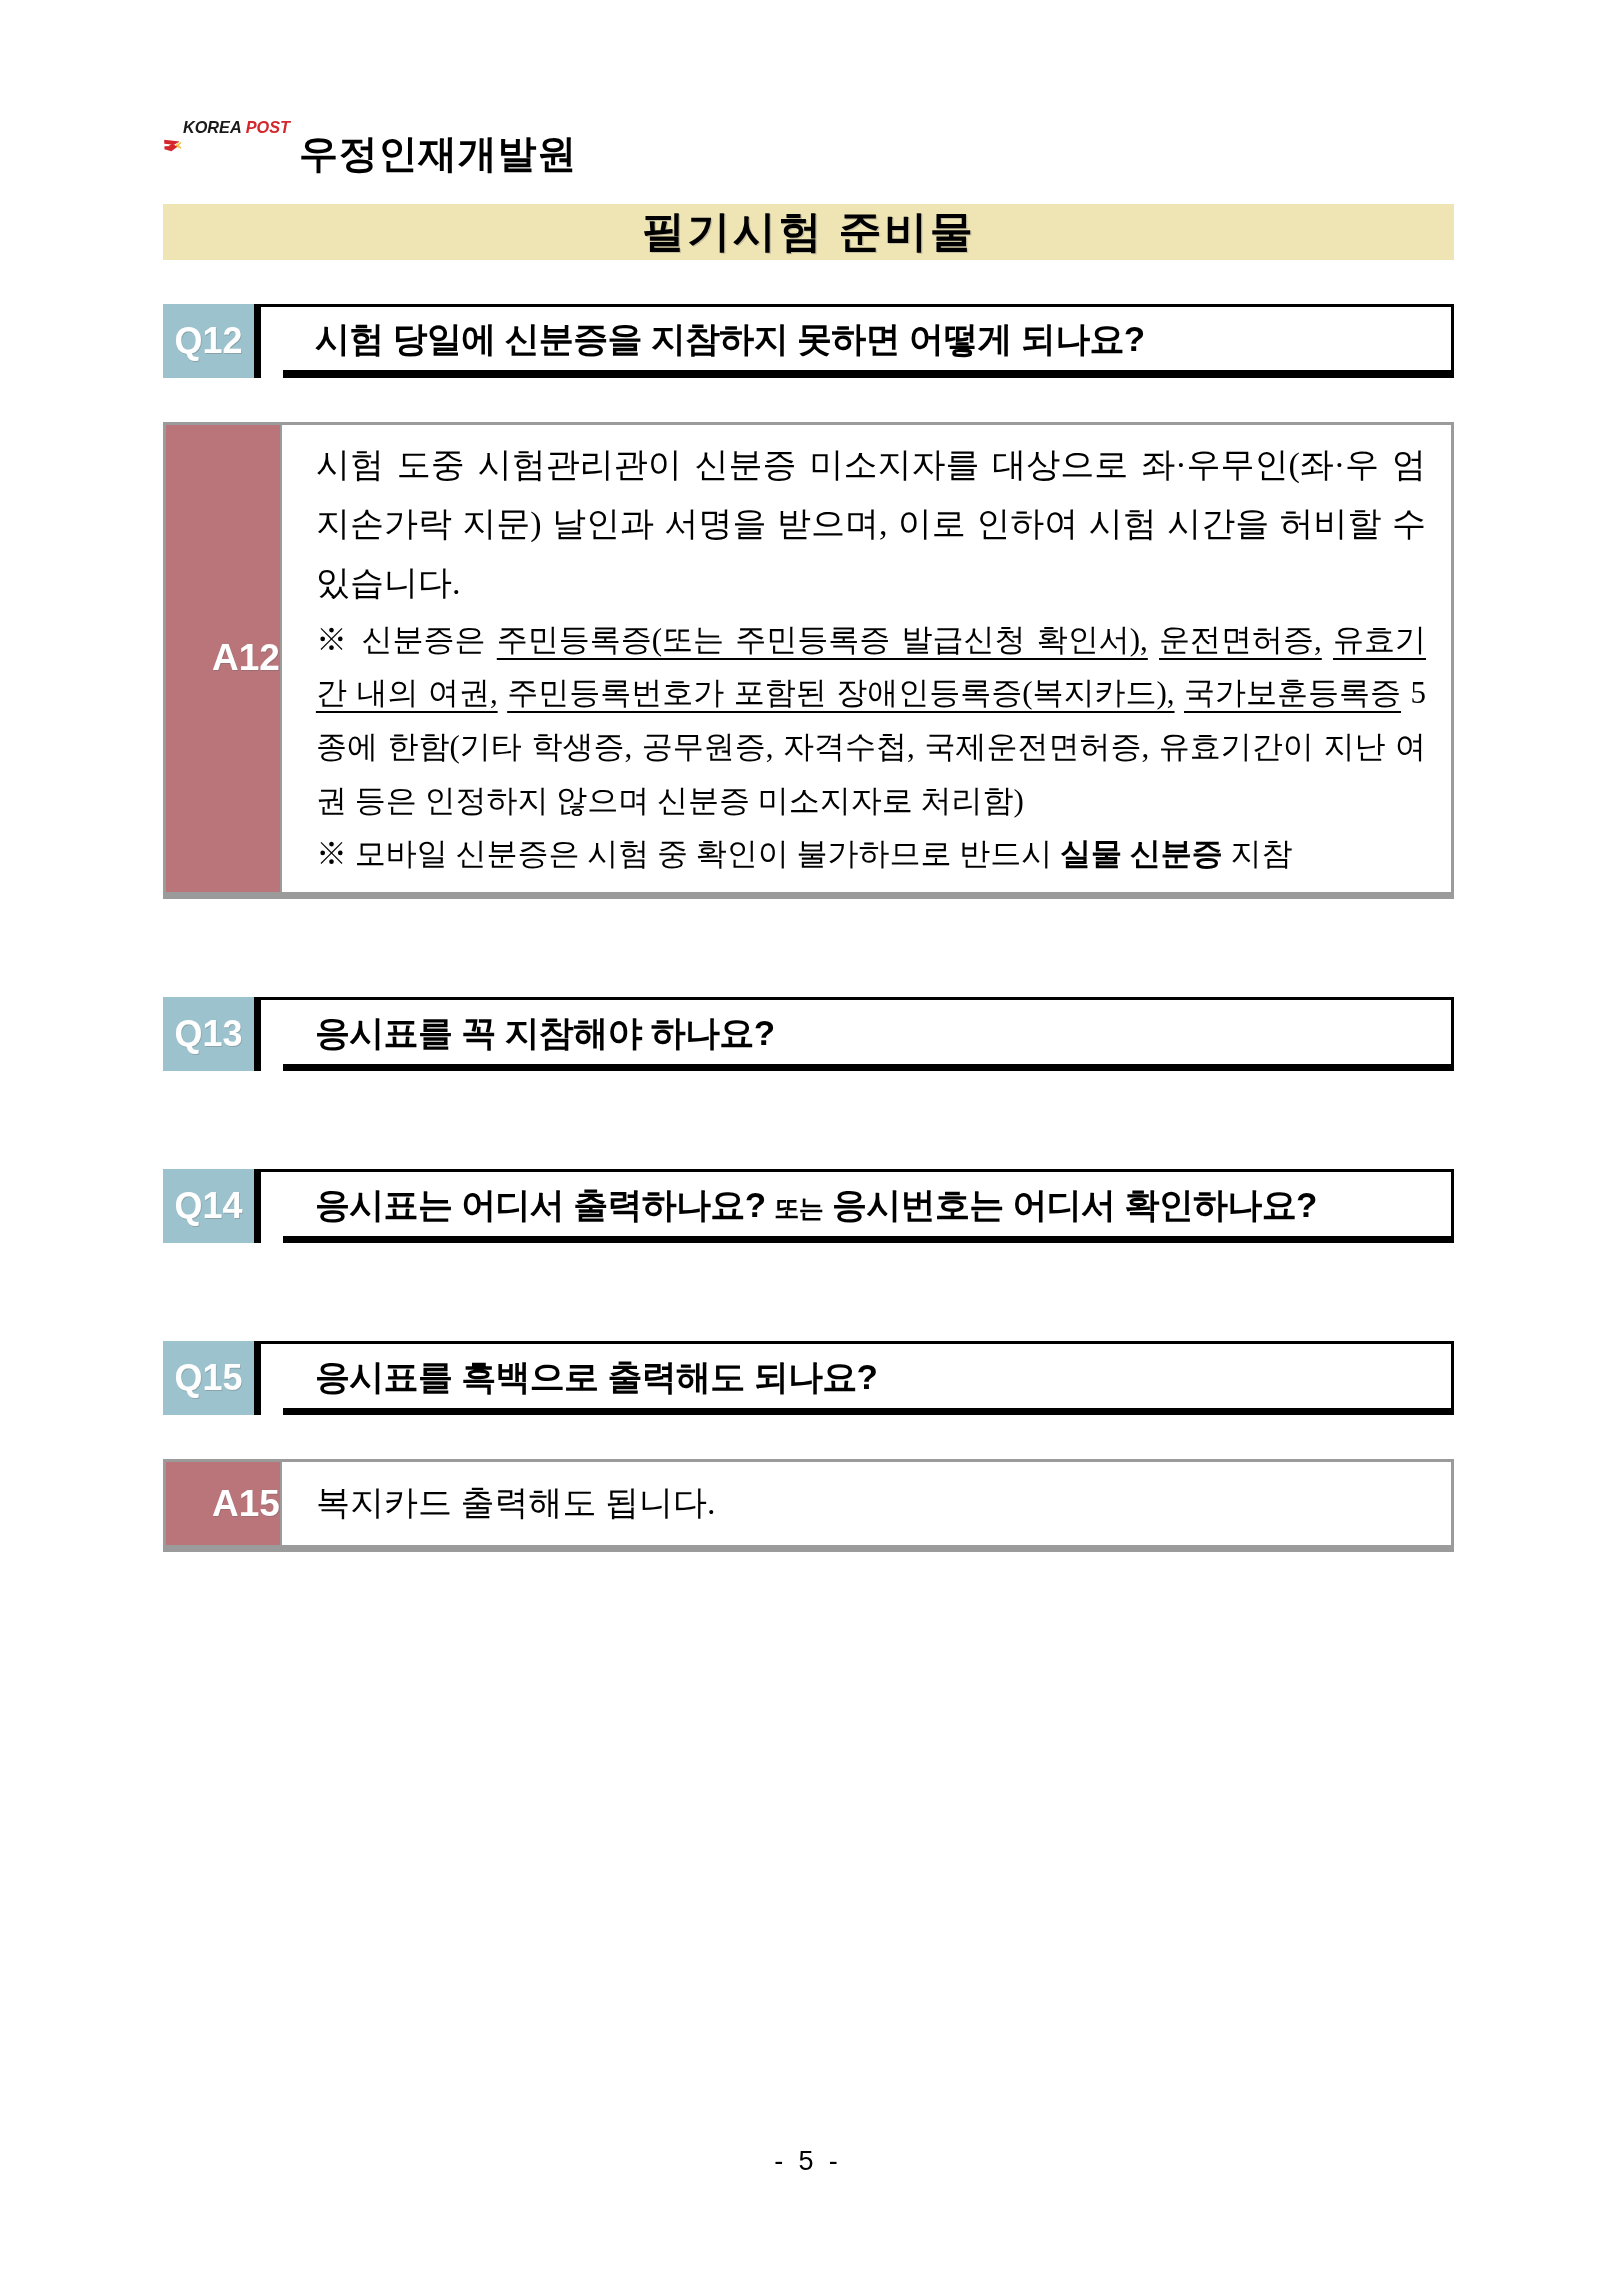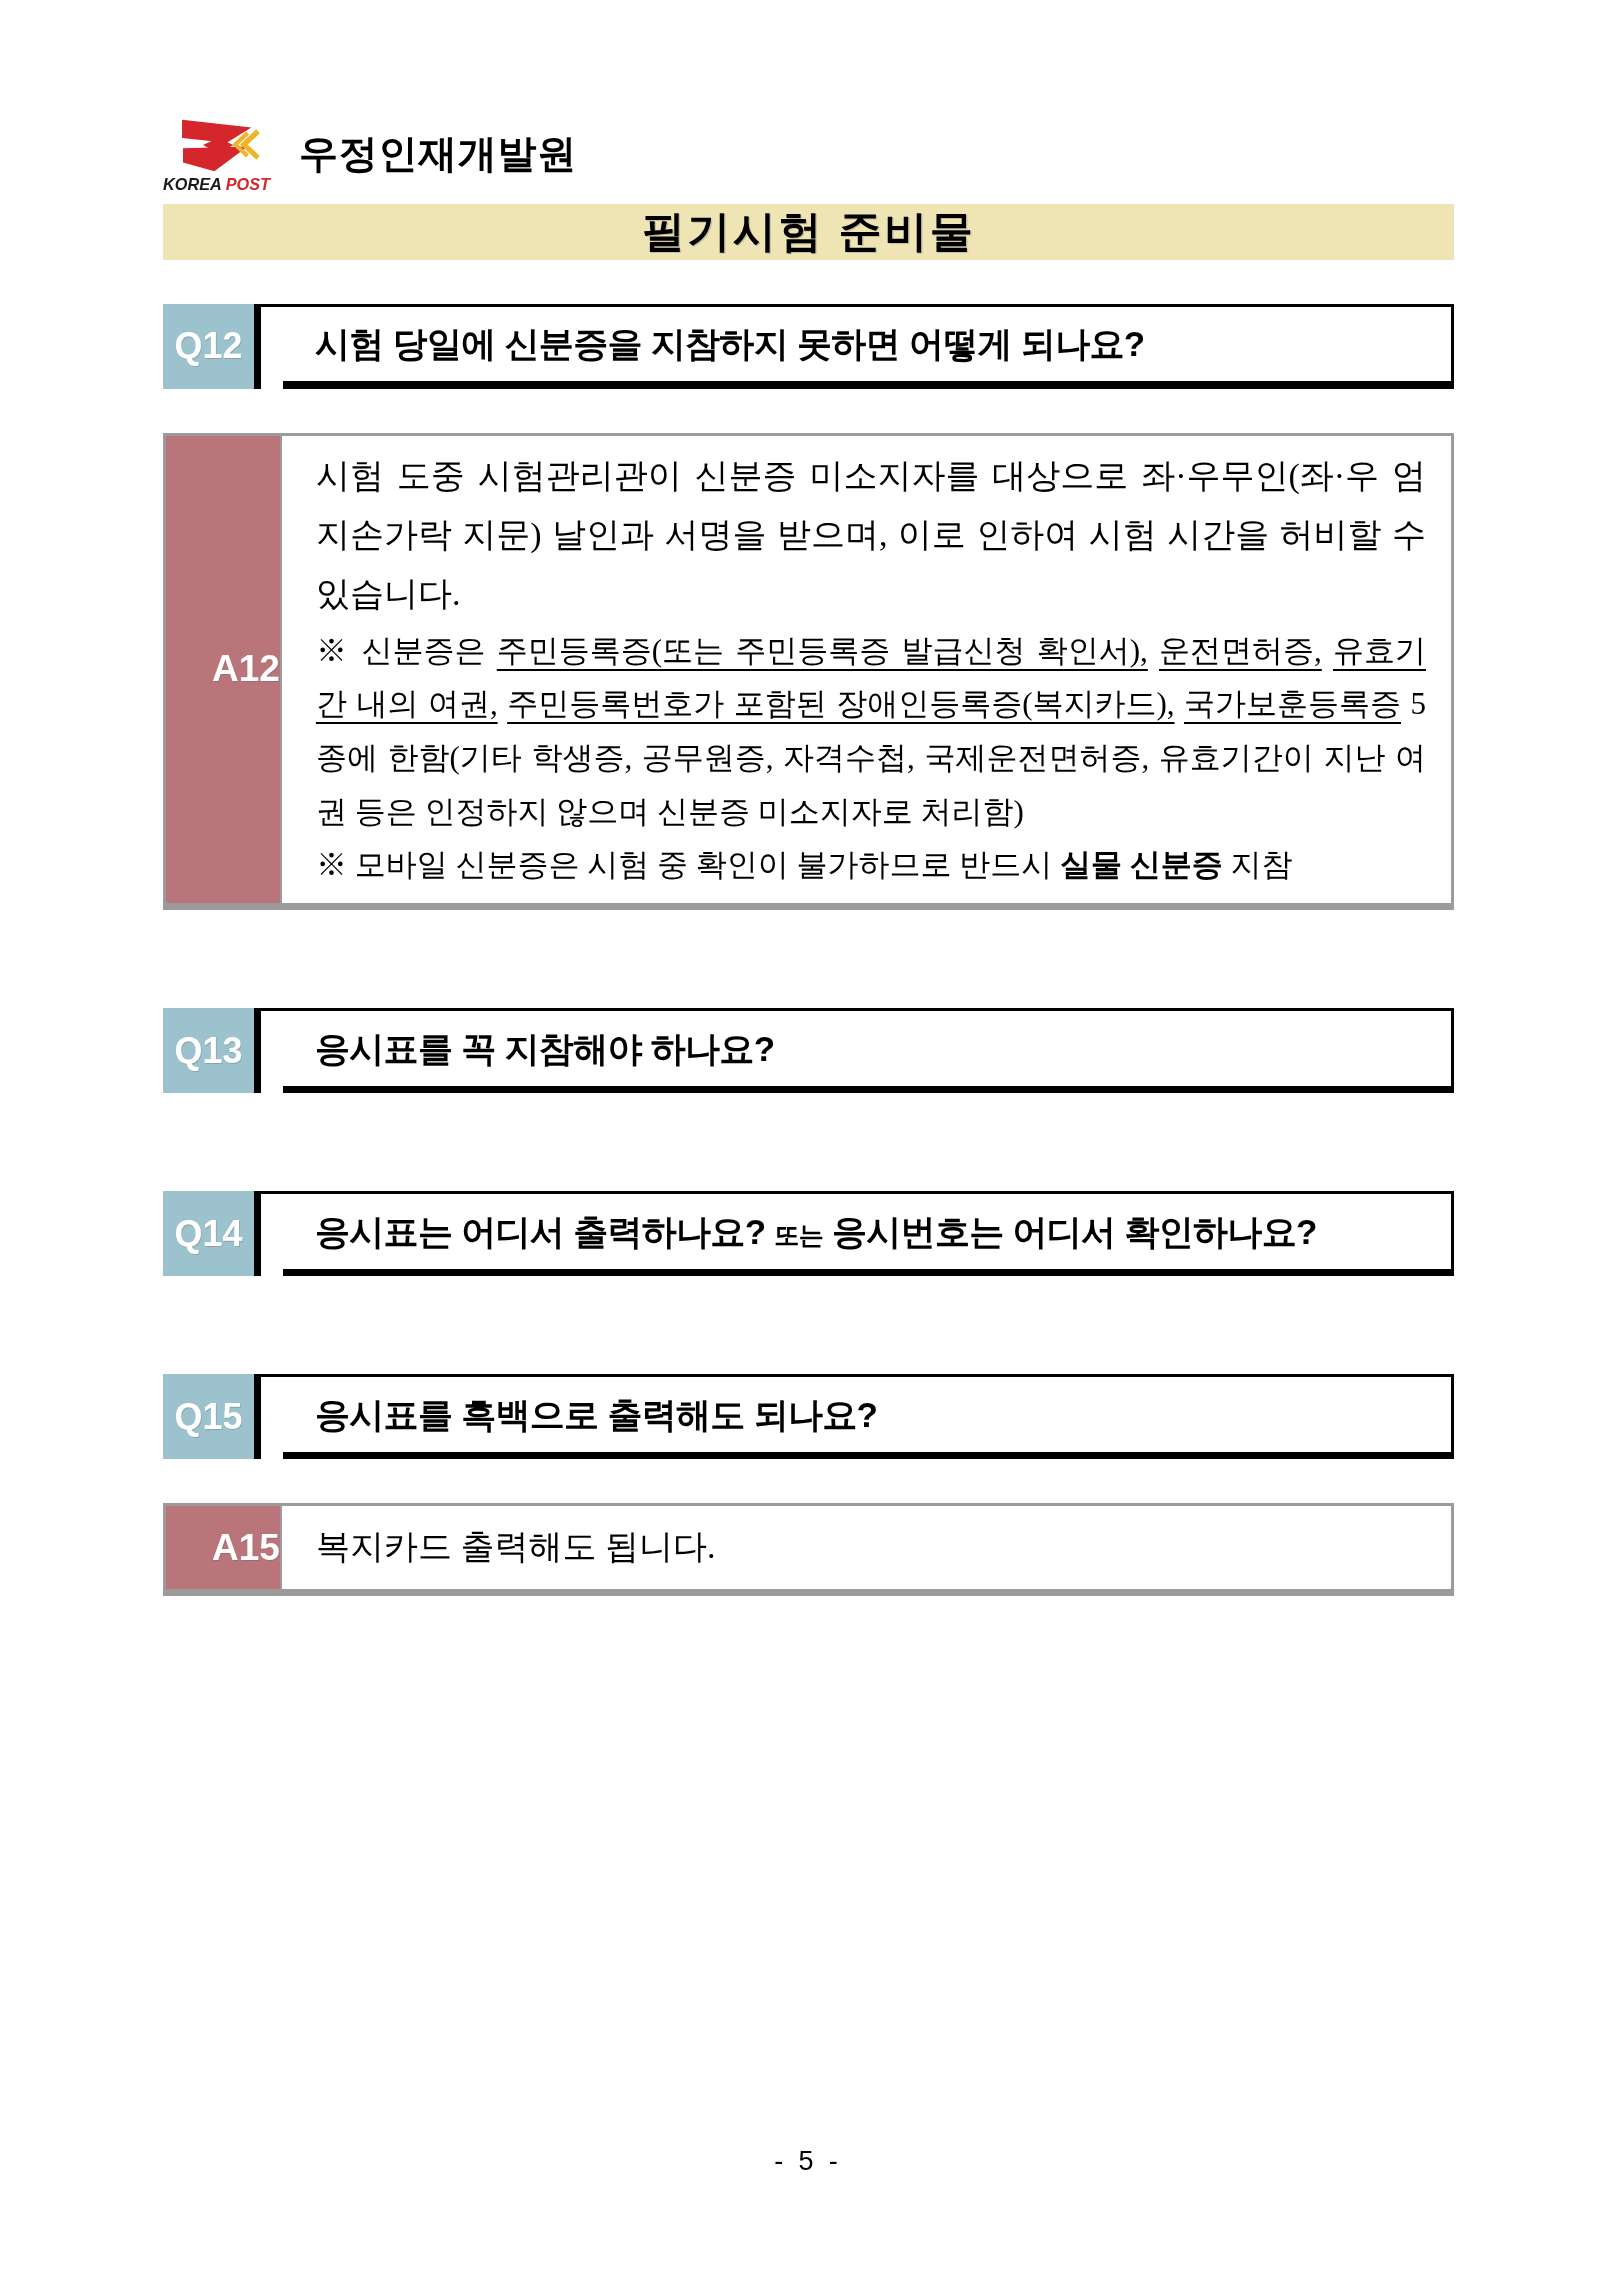--- a/index.html
+++ b/index.html
@@ -17,39 +17,39 @@
     width:1616px;height:2284px;
     background:#ffffff;
     font-family:"Liberation Sans","DejaVu Sans",sans-serif;
     color:#000;
     overflow:hidden;
   }
   .content{position:absolute;left:163px;top:117px;width:1291px;}
 
   
   .logo-row{display:flex;align-items:flex-start;height:80px;margin-bottom:5.2px;}
-  .logo-mark{width:127px;flex:0 0 127px;display:flex;flex-direction:column;align-items:flex-start;}
+  .logo-mark{width:127px;flex:0 0 127px;display:flex;flex-direction:row;align-items:flex-start;}
   .logo-mark svg{width:117px;height:57px;display:block;}
   .logo-caption{font-size:16.3px;font-weight:900;font-style:italic;letter-spacing:0;color:#1a1a1a;margin-top:1.3px;white-space:nowrap;}
   .logo-caption .post{color:var(--logo-red);}
   .org-name{font-size:39px;font-weight:800;letter-spacing:0.7px;margin-left:9px;margin-top:10.4px;}
 
   
   .title-bar{
     margin-top:6.5px;height:56px;background:var(--title-bg);
     display:flex;align-items:center;justify-content:center;
     font-size:43px;font-weight:900;letter-spacing:2.6px;
     text-shadow:1.3px 1.3px 0 rgba(120,120,120,.35);
   }
 
   
   .qa-block{margin-top:98px;}
   .qa-block:first-child{margin-top:44px;}
 
-  .q-row{display:flex;height:85px;}
+  .q-row{display:flex;height:74px;}
   .q-label{
     flex:0 0 91px;background:var(--teal);color:#fff;
     font-size:36px;font-weight:800;
     display:flex;align-items:center;justify-content:center;
     text-shadow:0.7px 0.7px 0 rgba(90,90,90,.3);
   }
   .q-box{
     flex:1;position:relative;
     border-left:7.2px solid #000;
     border-top:3.3px solid #000;

